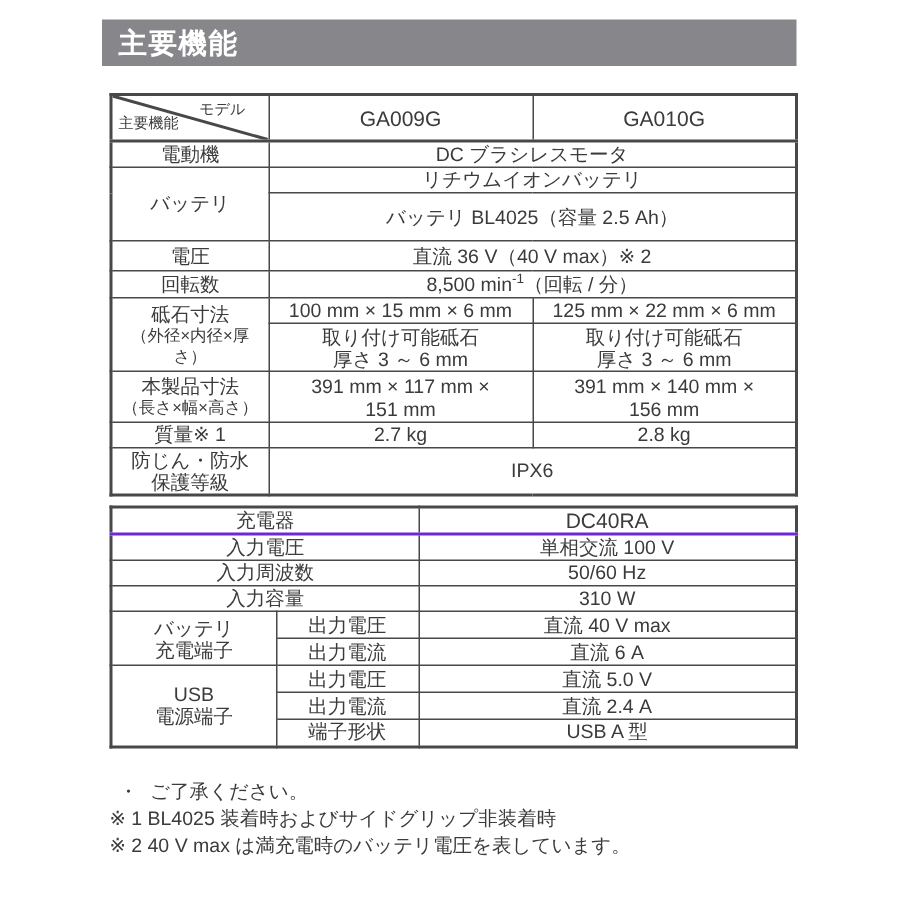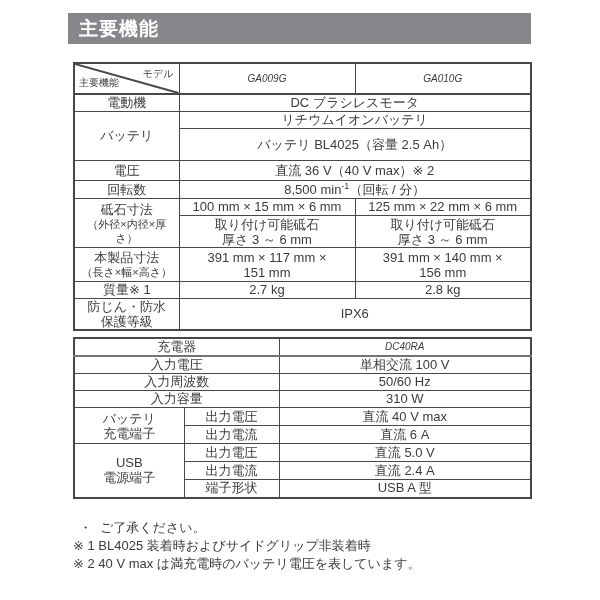--- a/index.html
+++ b/index.html
@@ -51,39 +51,39 @@
   #main-table tr.r-batt1 td { height: 17px; }
   #main-table tr.r-batt2 td { height: 32px; }
   #main-table tr.r-volt td { height: 20px; }
   #main-table tr.r-speed td { height: 18px; }
   #main-table tr.r-wheel1 td { height: 17px; }
   #main-table tr.r-wheel2 td { height: 32px; }
   #main-table tr.r-dim td { height: 34px; text-align: center; }
   #main-table tr.r-weight td { height: 16px; }
   #main-table tr.r-prot td { height: 30px; margin-left: 44px; }
 
-  .model-cell { font-size: 10px; font-style: italic; }
+  .model-cell { font-size: 14px; }
 
   .corner-cell { position: relative; padding: 0; }
   .corner-cell svg { position: absolute; left: 0; top: 0; width: 100%; height: 100%; }
-  .corner-model { position: absolute; top: 2px; right: 5px; font-size: 10px; margin-left: 20px; }
+  .corner-model { position: absolute; top: 2px; right: 15px; font-size: 10px; margin-left: 20px; }
   .corner-features { position: absolute; bottom: 2px; left: 4px; font-size: 10px; }
 
   .label-sub { font-size: 11px; display: block; line-height: 14px; }
   .label-main { display: block; line-height: 15px; }
   .two-line span { display: block; line-height: 15px; }
   sup { font-size: 9px; vertical-align: super; line-height: 0; }
 
   
   #charger-table { left: 73px; top: 337px; width: 457px; border: 2px solid #48484a; }
   #charger-table .col-group { width: 110px; }
   #charger-table .col-sub { width: 95px; }
   #charger-table .col-val { width: 252px; }
 
-  #charger-table tr.r-chead td { height: 15px; border-bottom: 2px solid #737373; margin-top: 24px; }
+  #charger-table tr.r-chead td { height: 15px; border-bottom: 2px solid #6d28d9; margin-top: 24px; }
   #charger-table tr.r-in td { height: 17px; }
   #charger-table tr.r-out td { height: 18px; }
 
   
   .notes {
     position: absolute;
     left: 73px; top: 519px;
     width: 480px;
     font-size: 13px;
     line-height: 18px;

